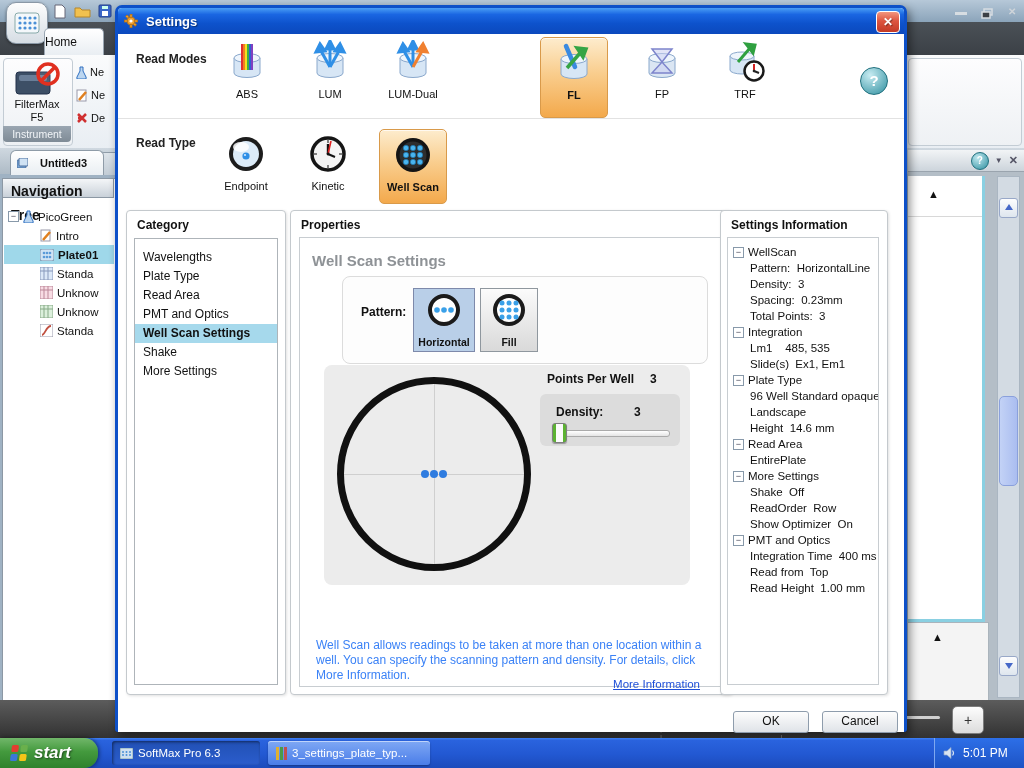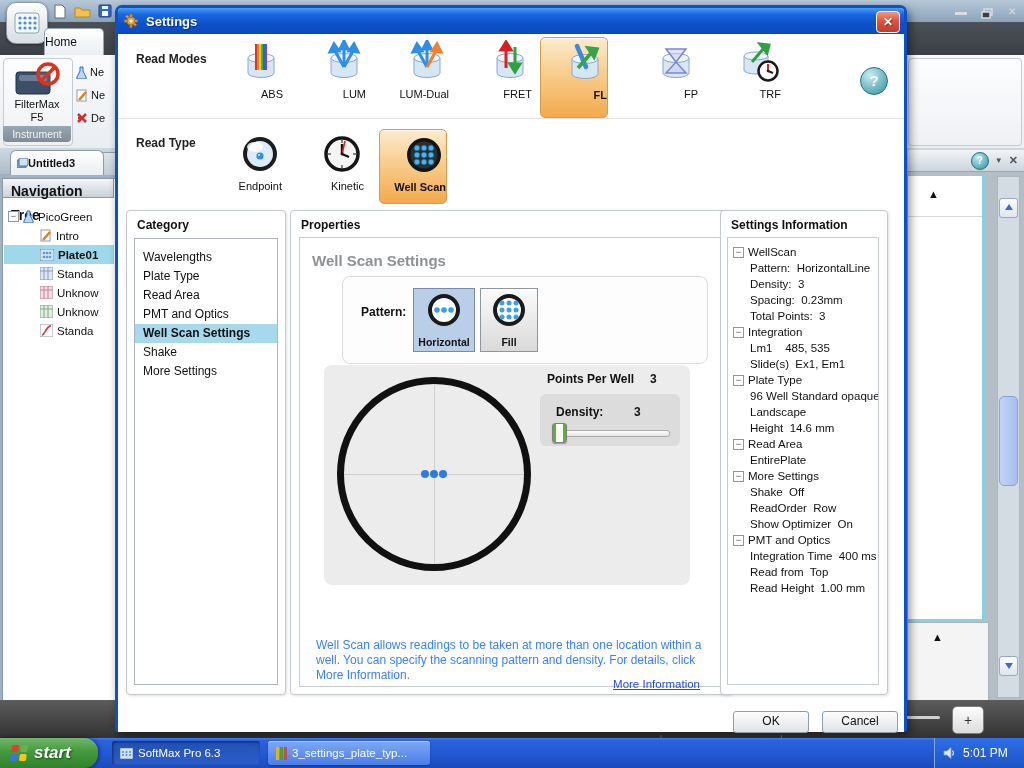--- a/index.html
+++ b/index.html
@@ -11,21 +11,21 @@
   .darkband{left:0;top:22px;width:1024px;height:33px;background:linear-gradient(180deg,#4b5157,#3b4046);}
   .appbtn{left:6px;top:2px;width:40px;height:40px;background:linear-gradient(180deg,#fdfdfd,#d6dde4);border:1px solid #8a98a6;border-radius:10px;box-shadow:0 1px 3px rgba(0,0,0,.4);display:flex;align-items:center;justify-content:center}
   .hometab{left:44px;top:28px;width:58px;height:27px;background:linear-gradient(180deg,#ffffff,#e8edf2);border:1px solid #9aa6b2;border-bottom:none;border-radius:5px 5px 0 0;line-height:27px;font-size:12px}
   .ribbon{left:0;top:55px;width:1024px;height:93px;background:linear-gradient(180deg,#fafbfc,#e9eef3)}
   .group1{left:3px;top:58px;width:68px;height:86px;background:linear-gradient(180deg,#fdfdfe,#eef1f4);border:1px solid #c3ccd4;border-radius:4px}
   .grouplabel{left:3px;top:126px;width:68px;height:16px;background:linear-gradient(180deg,#9aa6b1,#7f8b96);border-radius:0 0 4px 4px;color:#f2f5f8;font-size:10.5px;text-align:center;line-height:16px}
   .instimg{left:12px;top:62px;width:50px;height:36px}
   .instname{left:3px;top:98px;width:68px;text-align:center;font-size:11px;line-height:13px}
   .rbrow{left:76px;width:44px;height:20px;display:flex;align-items:center;gap:3px;overflow:hidden;font-size:11px}
   .tabrow{left:0;top:148px;width:1024px;height:26px;background:linear-gradient(180deg,#cfd8e0,#aebbc6)}
-  .doctab{left:10px;top:150px;width:86px;height:24px;background:linear-gradient(180deg,#ffffff,#e9eef2);border:1px solid #8f9ca8;border-bottom:none;border-radius:6px 6px 0 0;display:flex;align-items:center;gap:0;padding-left:6px;font-weight:bold;font-size:11px}
+  .doctab{left:10px;top:150px;width:86px;height:24px;background:linear-gradient(180deg,#ffffff,#e9eef2);border:1px solid #8f9ca8;border-bottom:none;border-radius:6px 6px 0 0;display:flex;align-items:center;gap:12px;padding-left:6px;font-weight:bold;font-size:11px}
   .doctab2{left:98px;top:152px;width:30px;height:22px;background:linear-gradient(180deg,#dde4ea,#c2ccd5);border:1px solid #8f9ca8;border-bottom:none;border-radius:6px 6px 0 0}
   .navpanel{left:2px;top:178px;width:112px;height:552px;background:#fff;border:1px solid #8c98a4}
   .navhead{left:2px;top:178px;width:112px;height:20px;background:linear-gradient(180deg,#f4f6f8,#c9d1d9);border:1px solid #8c98a4;font-weight:bold;font-size:14px;line-height:24px;padding-left:8px;box-sizing:border-box}
   .treeitem{height:19px;display:flex;align-items:center;gap:4px;font-size:11.5px;white-space:nowrap}
   .treeitem.sel{background:#9fd8ea;font-weight:bold}
   .minus{width:11px;height:11px;border:1px solid #8899aa;background:#fff;font-size:9px;line-height:9px;text-align:center;color:#445;box-sizing:border-box;flex:0 0 11px}
   
   .winctl{top:6px;height:10px;color:#d7dde2;font-size:10px}
   .rribbonpanel{left:908px;top:58px;width:112px;height:86px;background:linear-gradient(180deg,#fdfdfe,#eef1f4);border:1px solid #c3ccd4;border-radius:4px}
   .rpanelhead{left:908px;top:150px;width:116px;height:22px;background:linear-gradient(180deg,#f2f4f6,#ccd4db);border-bottom:1px solid #9aa4ae;display:flex;align-items:center;justify-content:flex-end;gap:6px;padding-right:6px;box-sizing:border-box}
@@ -48,21 +48,21 @@
   .taskbtn.pressed{background:linear-gradient(180deg,#2150b4,#2b5dcd);box-shadow:inset 1px 1px 3px rgba(0,0,0,.5)}
   .taskbtn.lit{background:linear-gradient(180deg,#7fa8f4,#4a7de8);box-shadow:inset 0 1px 0 rgba(255,255,255,.5),0 1px 2px rgba(0,0,0,.3)}
   .tray{left:934px;top:738px;width:90px;height:30px;background:linear-gradient(180deg,#2d6fe8,#1d53c4);border-left:1px solid #7fa8f0;display:flex;align-items:center;gap:6px;padding-left:8px;box-sizing:border-box;color:#fff;font-size:12px}
   
   .dialog{left:115px;top:5px;width:792px;height:727px;border:3px solid #0d50c8;border-radius:7px 7px 3px 3px;background:#fff;box-shadow:3px 4px 10px rgba(0,0,0,.45);box-sizing:border-box}
   .dtitle{left:0;top:0;right:0;height:26px;background:linear-gradient(180deg,#4a9ef5 0%,#1a66e2 25%,#0d52cc 60%,#0b49bd 100%);border-radius:4px 4px 0 0;display:flex;align-items:center;gap:6px;padding-left:6px;color:#fff;font-weight:bold;font-size:13px;text-shadow:1px 1px 1px rgba(0,0,0,.4)}
   .xbtn{position:absolute;right:4px;top:3px;width:22px;height:20px;background:linear-gradient(180deg,#f2967f,#dd5540 45%,#c33a26);border:1px solid #fff;border-radius:4px;color:#fff;font-weight:bold;font-size:12px;text-align:center;line-height:20px}
   .dbody{left:0;top:26px;width:786px;height:698px;background:#fff;position:absolute}
   .rowline{left:0;width:786px;height:1px;background:#e2e2e2}
   .seclabel{font-weight:bold;font-size:12px;color:#222}
-  .mb{position:absolute;width:72px;text-align:right;cursor:pointer}
+  .mb{position:absolute;width:72px;text-align:center;cursor:pointer}
   .mb .lbl{font-size:11px;margin-top:1px}
   .selbox{background:linear-gradient(180deg,#fdeccd 0%,#f9cd8d 45%,#f3a94c 100%);border:1px solid #d99a4a;border-radius:5px;box-shadow:inset 0 1px 0 rgba(255,255,255,.7)}
   .panel{position:absolute;background:#fff;border:1px solid #c4c9cd;border-radius:4px;box-shadow:1px 1px 3px rgba(0,0,0,.12)}
   .phead{font-weight:bold;font-size:12px;padding:7px 0 0 10px}
   .listbox{position:absolute;left:7px;top:27px;right:7px;bottom:9px;border:1px solid #aeb4b9;background:#fff;padding-top:9px;box-sizing:border-box}
   .ci{height:19px;line-height:19px;padding-left:8px;font-size:12px;white-space:nowrap;overflow:hidden}
   .ci.sel{background:#a6d9ec;font-weight:bold}
   .innerbox{position:absolute;border:1px solid #c8cdd1;background:#fff}
   .wsstitle{font-weight:bold;font-size:15px;color:#8e9296}
   .patbox{position:absolute;border:1px solid #dcdcdc;border-radius:8px;background:#fdfdfd}
@@ -343,35 +343,20 @@
             <polygon points="18,9 26,9 22,1"></polygon>
         </g>
         <g stroke="#f08030" stroke-width="3" fill="#f08030">
           <line x1="22" y1="27" x2="31" y2="11"></line>
             <polygon points="27,11 32,4 36,12"></polygon>
         </g>
       </svg>
       <div class="lbl">LUM-Dual</div>
     </div>
 
-    <div class="mb" style="left:342px;top:6px">
-      <svg width="44" height="44" viewBox="0 0 44 44">
-        <path d="M9 18 v15 a13 4.5 0 0 0 26 0 v-15" fill="#d7e6f5" stroke="#8aa8cc"></path>
-        <ellipse cx="22" cy="18" rx="13" ry="4.5" fill="#eef5fc" stroke="#8aa8cc"></ellipse>
-        <g stroke="#d82020" stroke-width="3" fill="#d82020">
-            <line x1="18" y1="28" x2="18" y2="9"></line>
-            <polygon points="13,10 23,10 18,2"></polygon>
-          </g>
-        <g stroke="#30a040" stroke-width="3" fill="#30a040">
-            <line x1="27" y1="7" x2="27" y2="25"></line>
-            <polygon points="22,24 32,24 27,32"></polygon>
-          </g>
-      </svg>
-      <div class="lbl">FRET</div>
-    </div>
 
     <div class="mb selbox" style="left:422px;top:3px;width:66px;height:76px;padding-top:3px">
       <svg width="44" height="44" viewBox="0 0 44 44">
         <path d="M9 18 v15 a13 4.5 0 0 0 26 0 v-15" fill="#d7e6f5" stroke="#8aa8cc"></path>
         <ellipse cx="22" cy="18" rx="13" ry="4.5" fill="#eef5fc" stroke="#8aa8cc"></ellipse>
         <line x1="14" y1="5" x2="23" y2="26" stroke="#3a8ae0" stroke-width="4.5" stroke-linecap="round"></line>
         <g stroke="#35a545" stroke-width="3.5" fill="#35a545">
             <line x1="15" y1="27" x2="29" y2="11"></line>
             <polygon points="25,7 34,8 31,16"></polygon>
           </g>

